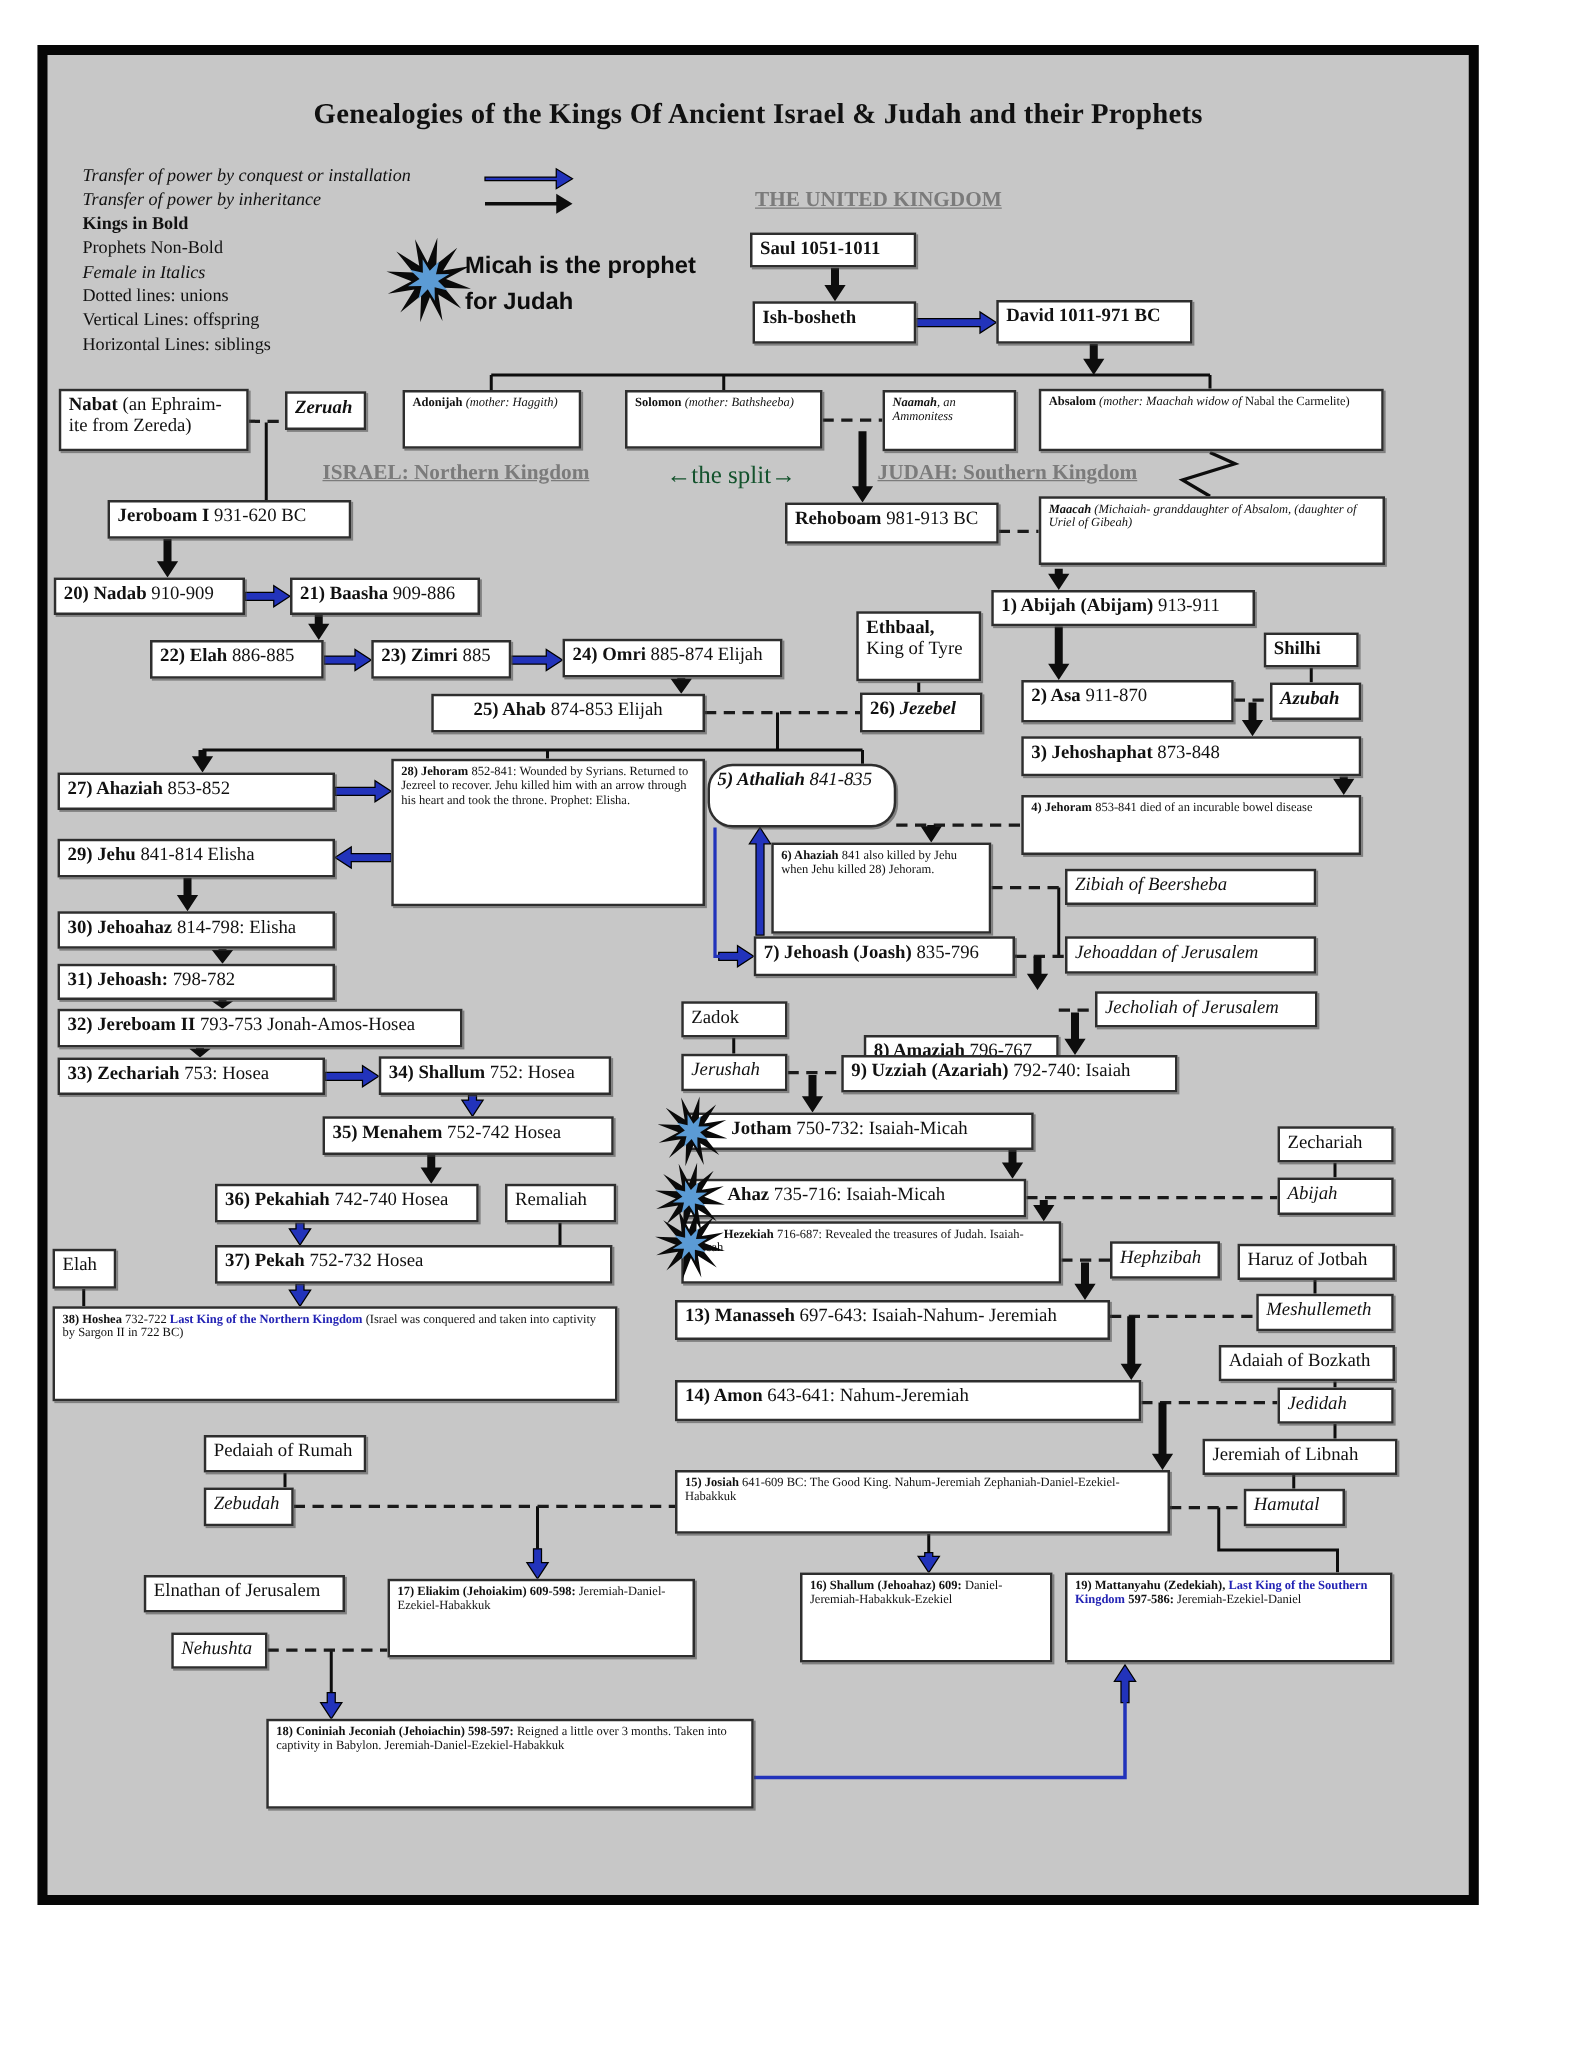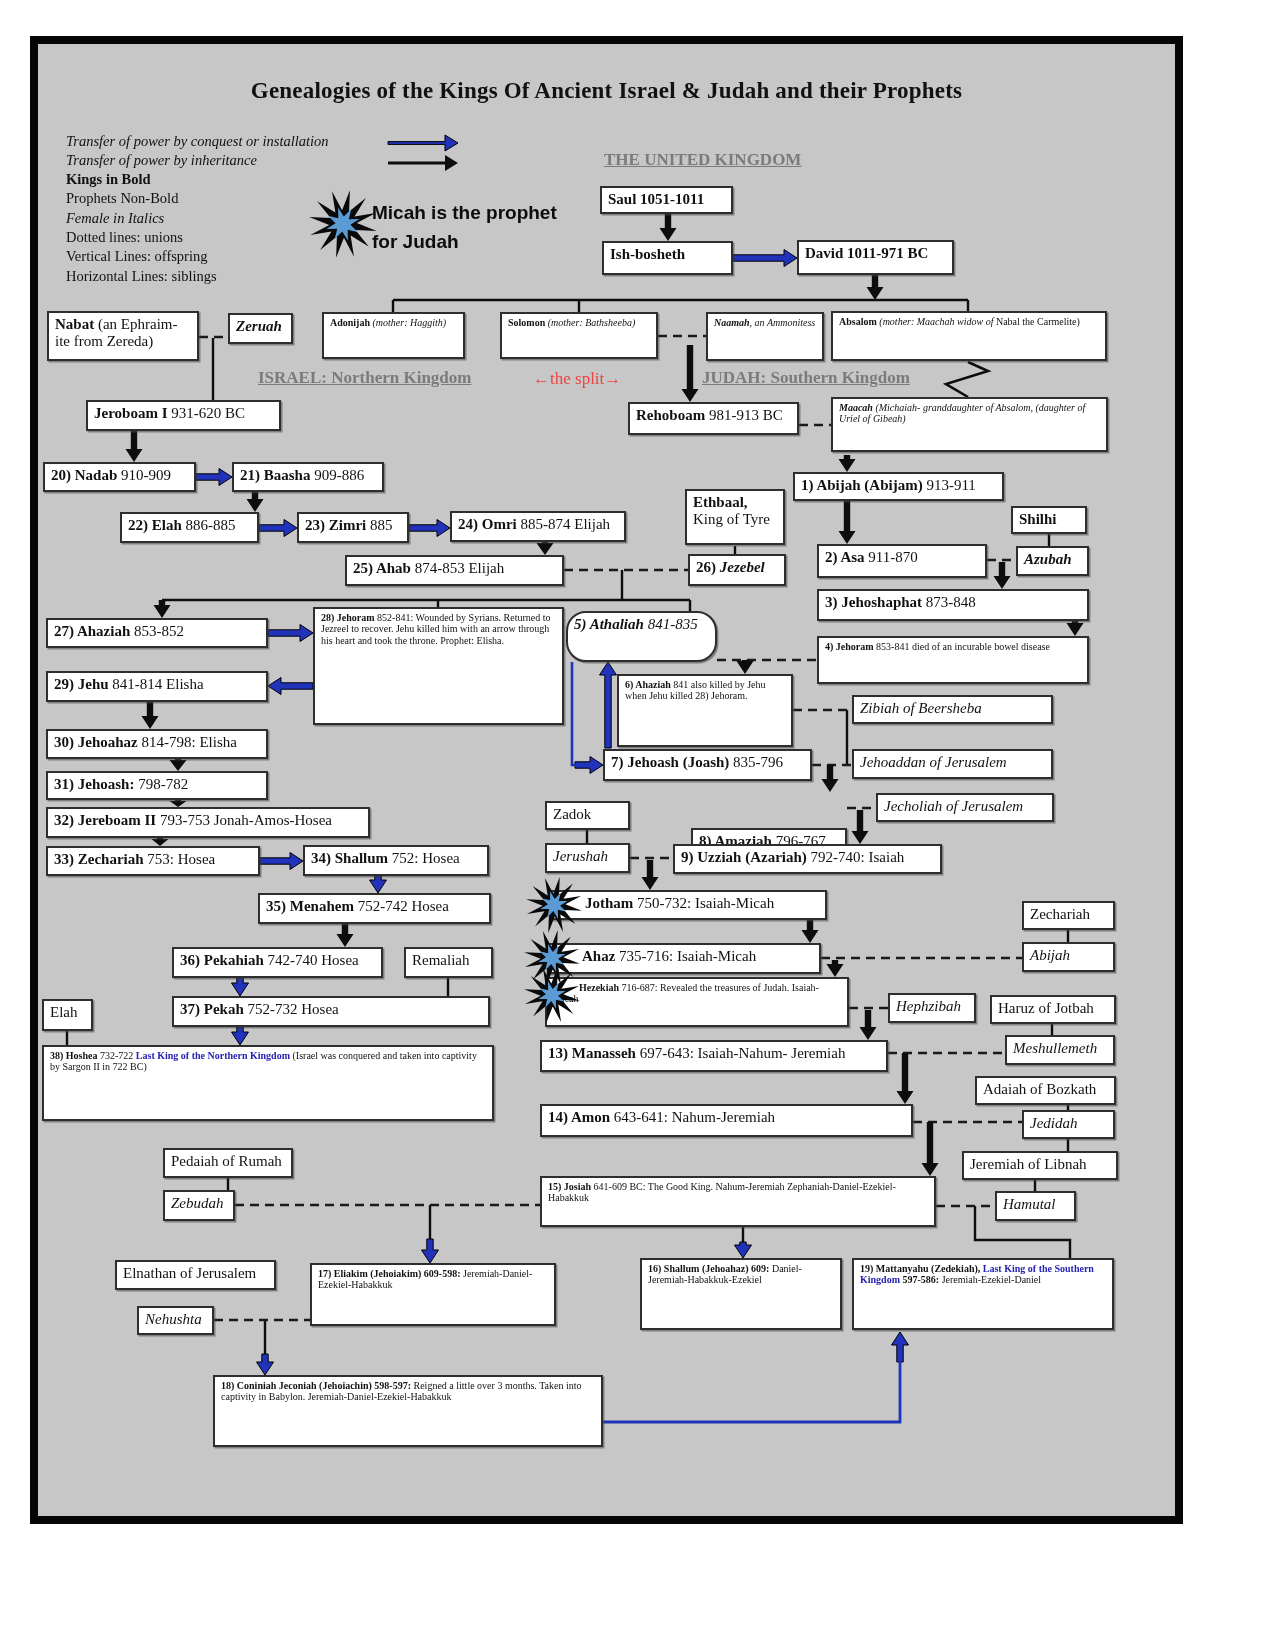--- a/index.html
+++ b/index.html
@@ -4,21 +4,21 @@
 <style>
   html,body{margin:0;padding:0;background:#fff;}
   #page{position:relative;width:1275px;height:1650px;background:#fff;overflow:hidden;
         font-family:"Liberation Serif","DejaVu Serif",serif;color:#111;}
   .frame{position:absolute;left:30px;top:36px;width:1137px;height:1472px;
          border:8px solid #060606;background:#c7c7c7;}
   #title{position:absolute;left:30px;top:78px;width:1153px;text-align:center;
          font-size:23px;font-weight:bold;letter-spacing:.2px;}
   .hdg{position:absolute;font-size:17px;font-weight:bold;color:#7b7b7b;
        text-decoration:underline;white-space:nowrap;}
-  #split-label{position:absolute;font-size:17px;color:#ef4444;white-space:nowrap;}
+  #split-label{position:absolute;font-size:20px;color:#14532d;white-space:nowrap;}
   .legend-line{position:absolute;left:66px;font-size:14.5px;white-space:nowrap;}
   .it{font-style:italic;} .bd{font-weight:bold;}
   #micah-note{position:absolute;left:372px;top:198px;width:200px;
       font-family:"Liberation Sans","DejaVu Sans",sans-serif;
       font-weight:bold;font-size:19px;line-height:1.55;color:#0c0c0c;}
   svg.layer{position:absolute;left:0;top:0;pointer-events:none;}
   #wires{z-index:1;} #fx{z-index:3;}
   .box{position:absolute;z-index:2;background:#fff;border:2px solid #2e2e2e;
        box-shadow:1.5px 1.5px 0 rgba(70,70,70,.55);
        padding:3px 6px;font-size:15px;line-height:1.14;box-sizing:border-box;}
@@ -144,34 +144,34 @@
   <div id="micah-note">Micah is the prophet for Judah</div>
 
   <div id="chart">
       <div class="box" style="left: 600px; top: 186px; width: 133px; min-height: 28px;"><span class="b">Saul 1051-1011</span></div>
       <div class="box" style="left: 602px; top: 241px; width: 131px; min-height: 34px;"><span class="b">Ish-bosheth</span></div>
       <div class="box" style="left: 797px; top: 240px; width: 157px; min-height: 35px;"><span class="b">David 1011-971 BC</span></div>
       <div class="box" style="left: 47px; top: 311px; width: 152px; min-height: 50px;"><span class="b">Nabat </span><span>(an Ephraim-ite from Zereda)</span></div>
       <div class="box" style="left: 228px; top: 313px; width: 65px; min-height: 31px;"><span class="b i">Zeruah</span></div>
       <div class="box sm" style="left: 322px; top: 312px; width: 143px; min-height: 47px;"><span class="b">Adonijah </span><span class="i">(mother: Haggith)</span></div>
       <div class="box sm" style="left: 500px; top: 312px; width: 158px; min-height: 47px;"><span class="b">Solomon </span><span class="i">(mother: Bathsheeba)</span></div>
-      <div class="box sm" style="left: 706px; top: 312px; width: 118px; min-height: 49px;"><span class="b i">Naamah</span><span class="i">, an Ammonitess</span></div>
+      <div class="box sm" style="left: 706px; top: 312px; width: 107px; min-height: 49px;"><span class="b i">Naamah</span><span class="i">, an Ammonitess</span></div>
       <div class="box sm" style="left: 831px; top: 311px; width: 276px; min-height: 50px;"><span class="b">Absalom </span><span class="i">(mother: Maachah widow of </span><span>Nabal the Carmelite)</span></div>
       <div class="box" style="left: 86px; top: 400px; width: 195px; min-height: 31px;"><span class="b">Jeroboam I </span><span>931-620 BC</span></div>
       <div class="box" style="left: 628px; top: 402px; width: 171px; min-height: 33px;"><span class="b">Rehoboam </span><span>981-913 BC</span></div>
       <div class="box sm" style="left: 831px; top: 397px; width: 277px; min-height: 55px;"><span class="b i">Maacah </span><span class="i">(Michaiah- granddaughter of Absalom, (daughter of Uriel of Gibeah)</span></div>
       <div class="box" style="left: 43px; top: 462px; width: 153px; min-height: 30px;"><span class="b">20) Nadab </span><span>910-909</span></div>
       <div class="box" style="left: 232px; top: 462px; width: 152px; min-height: 30px;"><span class="b">21) Baasha </span><span>909-886</span></div>
       <div class="box" style="left: 793px; top: 472px; width: 211px; min-height: 29px;"><span class="b">1) Abijah (Abijam) </span><span>913-911</span></div>
       <div class="box" style="left: 120px; top: 512px; width: 139px; min-height: 31px;"><span class="b">22) Elah </span><span>886-885</span></div>
       <div class="box" style="left: 297px; top: 512px; width: 112px; min-height: 31px;"><span class="b">23) Zimri </span><span>885</span></div>
       <div class="box" style="left: 450px; top: 511px; width: 176px; min-height: 31px;"><span class="b">24) Omri </span><span>885-874 Elijah</span></div>
       <div class="box" style="left: 685px; top: 489px; width: 100px; min-height: 56px;"><span class="b">Ethbaal,</span><span> King of Tyre</span></div>
       <div class="box" style="left: 1011px; top: 506px; width: 76px; min-height: 28px;"><span class="b">Shilhi</span></div>
-      <div class="box" style="left: 345px; top: 555px; width: 219px; min-height: 31px;"><span class="b">25) Ahab </span><span>874-853 Elijah</span></div>
+      <div class="box" style="left: 345px; top: 555px; width: 219px; min-height: 31px; text-align: center;"><span class="b">25) Ahab </span><span>874-853 Elijah</span></div>
       <div class="box" style="left: 688px; top: 554px; width: 98px; min-height: 32px;"><span class="b">26) </span><span class="b i">Jezebel</span></div>
       <div class="box" style="left: 817px; top: 544px; width: 170px; min-height: 34px;"><span class="b">2) Asa </span><span>911-870</span></div>
       <div class="box" style="left: 1016px; top: 546px; width: 73px; min-height: 30px;"><span class="b i">Azubah</span></div>
       <div class="box" style="left: 817px; top: 589px; width: 272px; min-height: 32px;"><span class="b">3) Jehoshaphat </span><span>873-848</span></div>
       <div class="box" style="left: 46px; top: 618px; width: 222px; min-height: 30px;"><span class="b">27) Ahaziah </span><span>853-852</span></div>
       <div class="box sm" style="left: 313px; top: 607px; width: 251px; min-height: 118px;"><span class="b">28) Jehoram </span><span>852-841: Wounded by Syrians. Returned to Jezreel to recover. Jehu killed him with an arrow through his heart and took the throne. Prophet: Elisha.</span></div>
       <div class="box" style="left: 566px; top: 611px; width: 151px; min-height: 51px; border-radius: 20px;"><span class="b i">5) Athaliah </span><span class="i">841-835</span></div>
       <div class="box sm" style="left: 817px; top: 636px; width: 272px; min-height: 48px;"><span class="b">4) Jehoram </span><span>853-841 died of an incurable bowel disease</span></div>
       <div class="box" style="left: 46px; top: 671px; width: 222px; min-height: 31px;"><span class="b">29) Jehu </span><span>841-814 Elisha</span></div>
       <div class="box sm" style="left: 617px; top: 674px; width: 176px; min-height: 73px;"><span class="b">6) Ahaziah </span><span>841 also killed by Jehu when Jehu killed 28) Jehoram.</span></div>

